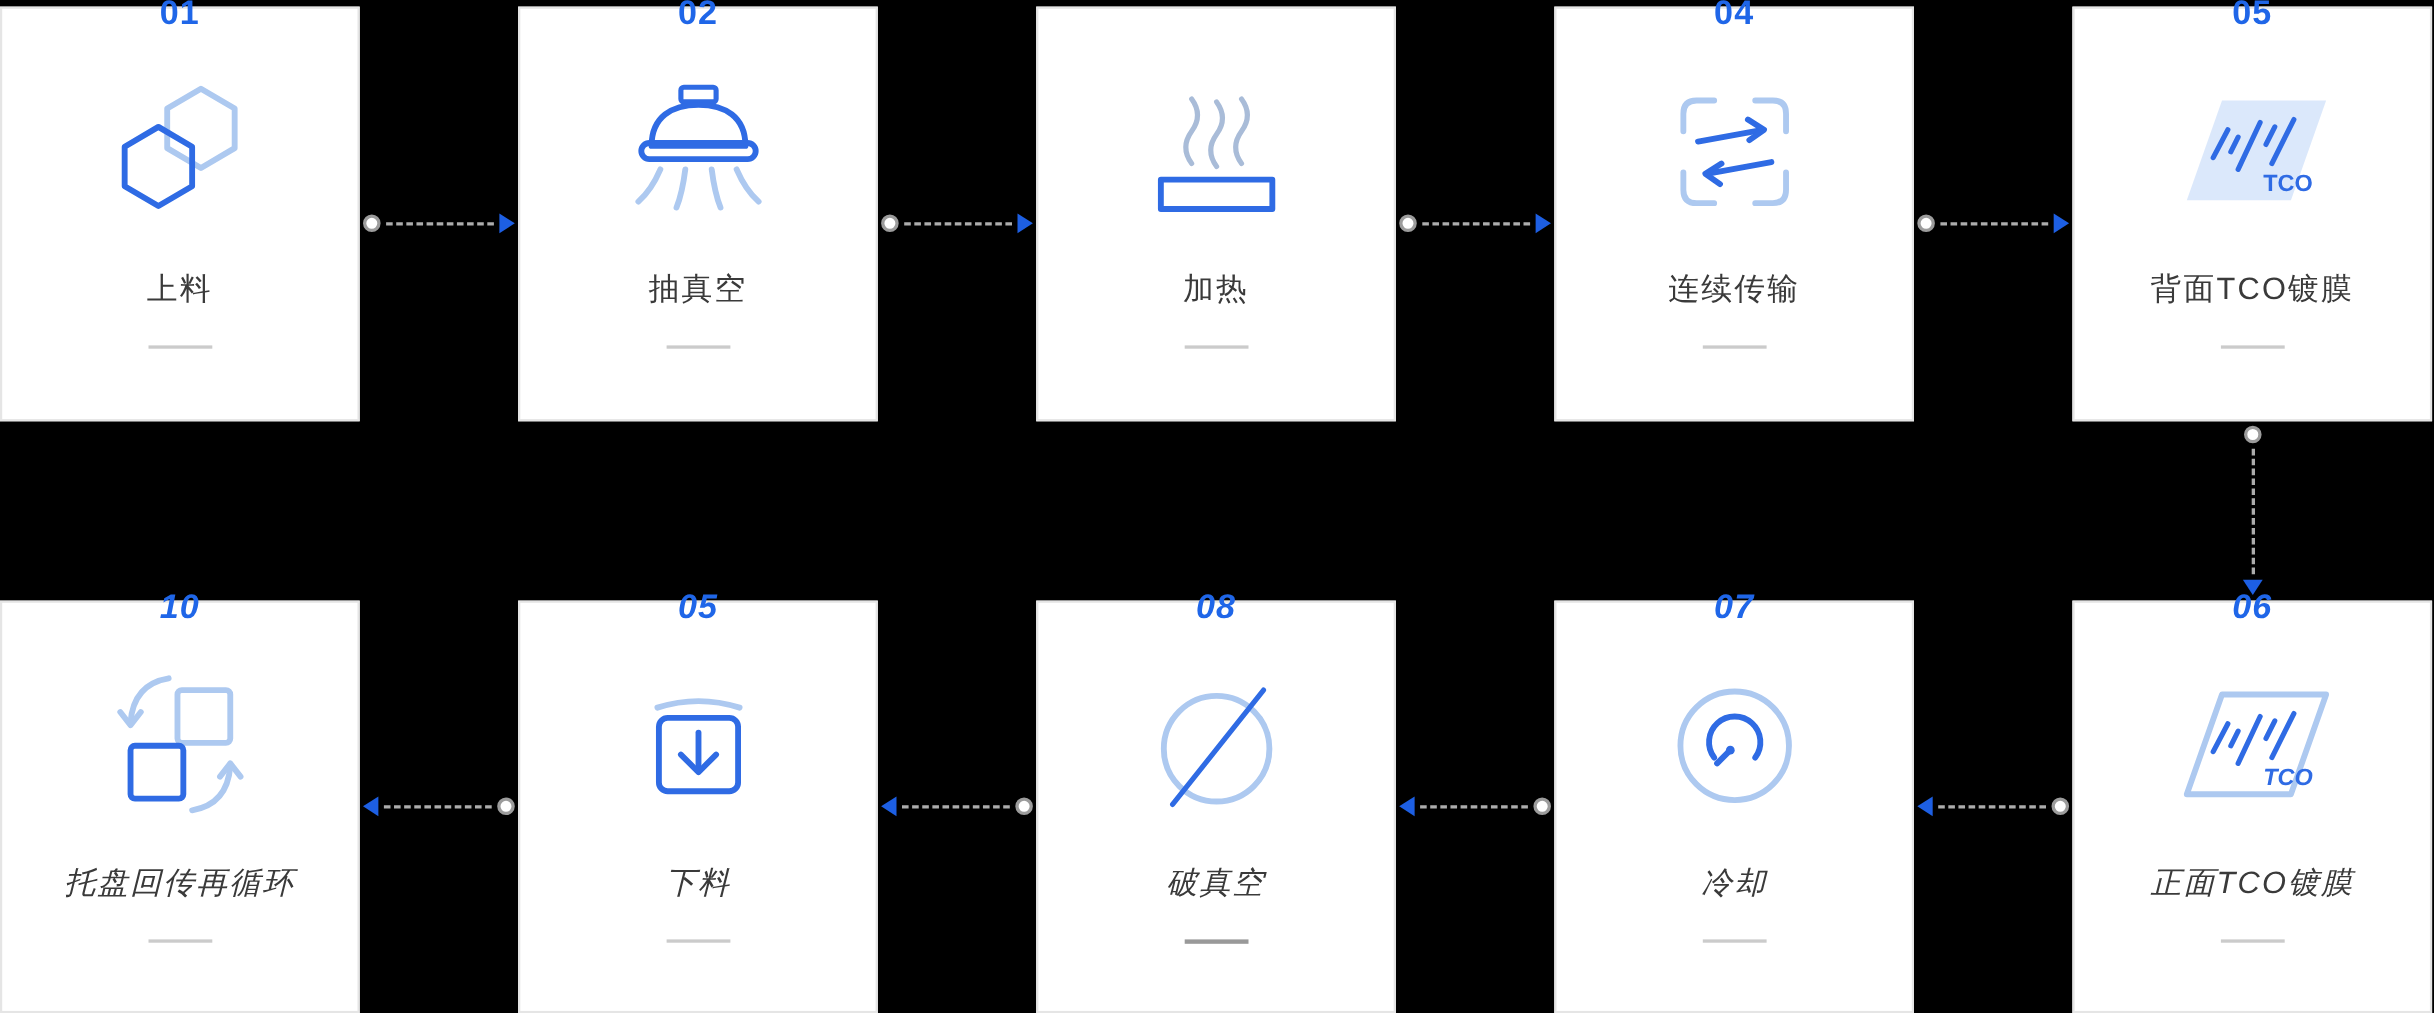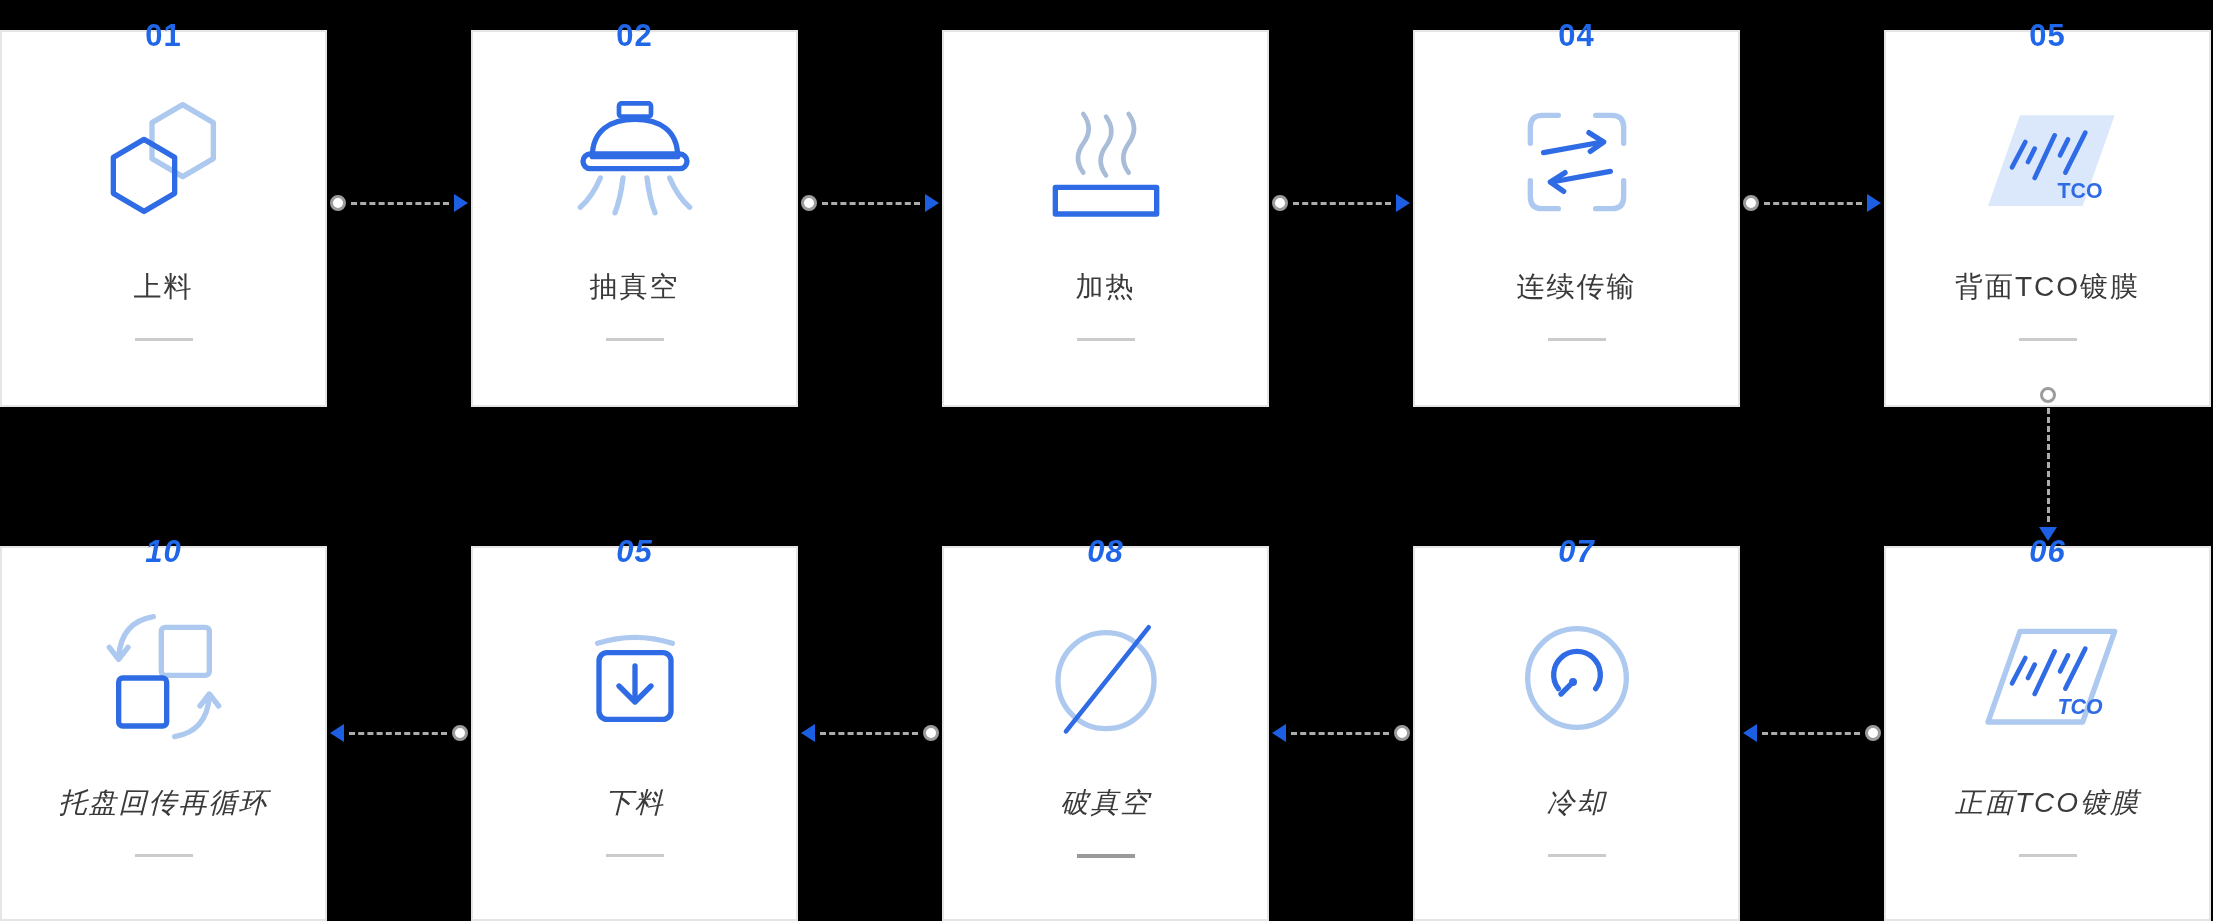--- a/index.html
+++ b/index.html
@@ -4,21 +4,21 @@
 <style>
   html,body { margin:0; padding:0; background:#000; }
   .stage {
     position:relative; width:2213px; height:921px; background:#000;
     font-family:"Liberation Sans","DejaVu Sans",sans-serif; overflow:hidden;
   }
   .card {
     position:absolute; width:327px; background:#fff;
     border:2px solid #e5e5e5; box-sizing:border-box;
   }
-  .row-top    { top:30px;  height:377px; }
+  .row-top    { top:6px;  height:377px; }
   .row-bottom { top:546px; height:375px;font-style:italic; }
   .c1{left:0} .c2{left:471px} .c3{left:942px} .c4{left:1413px} .c5{left:1884px}
 
   .step-num {
     position:absolute; top:-14px; left:0; width:100%; text-align:center;
     font-size:31px; font-weight:600; color:#1f66e8; letter-spacing:1px;
   }
   .icon-wrap { position:absolute; top:50px; left:0; width:100%;
     display:flex; justify-content:center; }
   svg.icon { width:160px; height:160px; display:block; }

